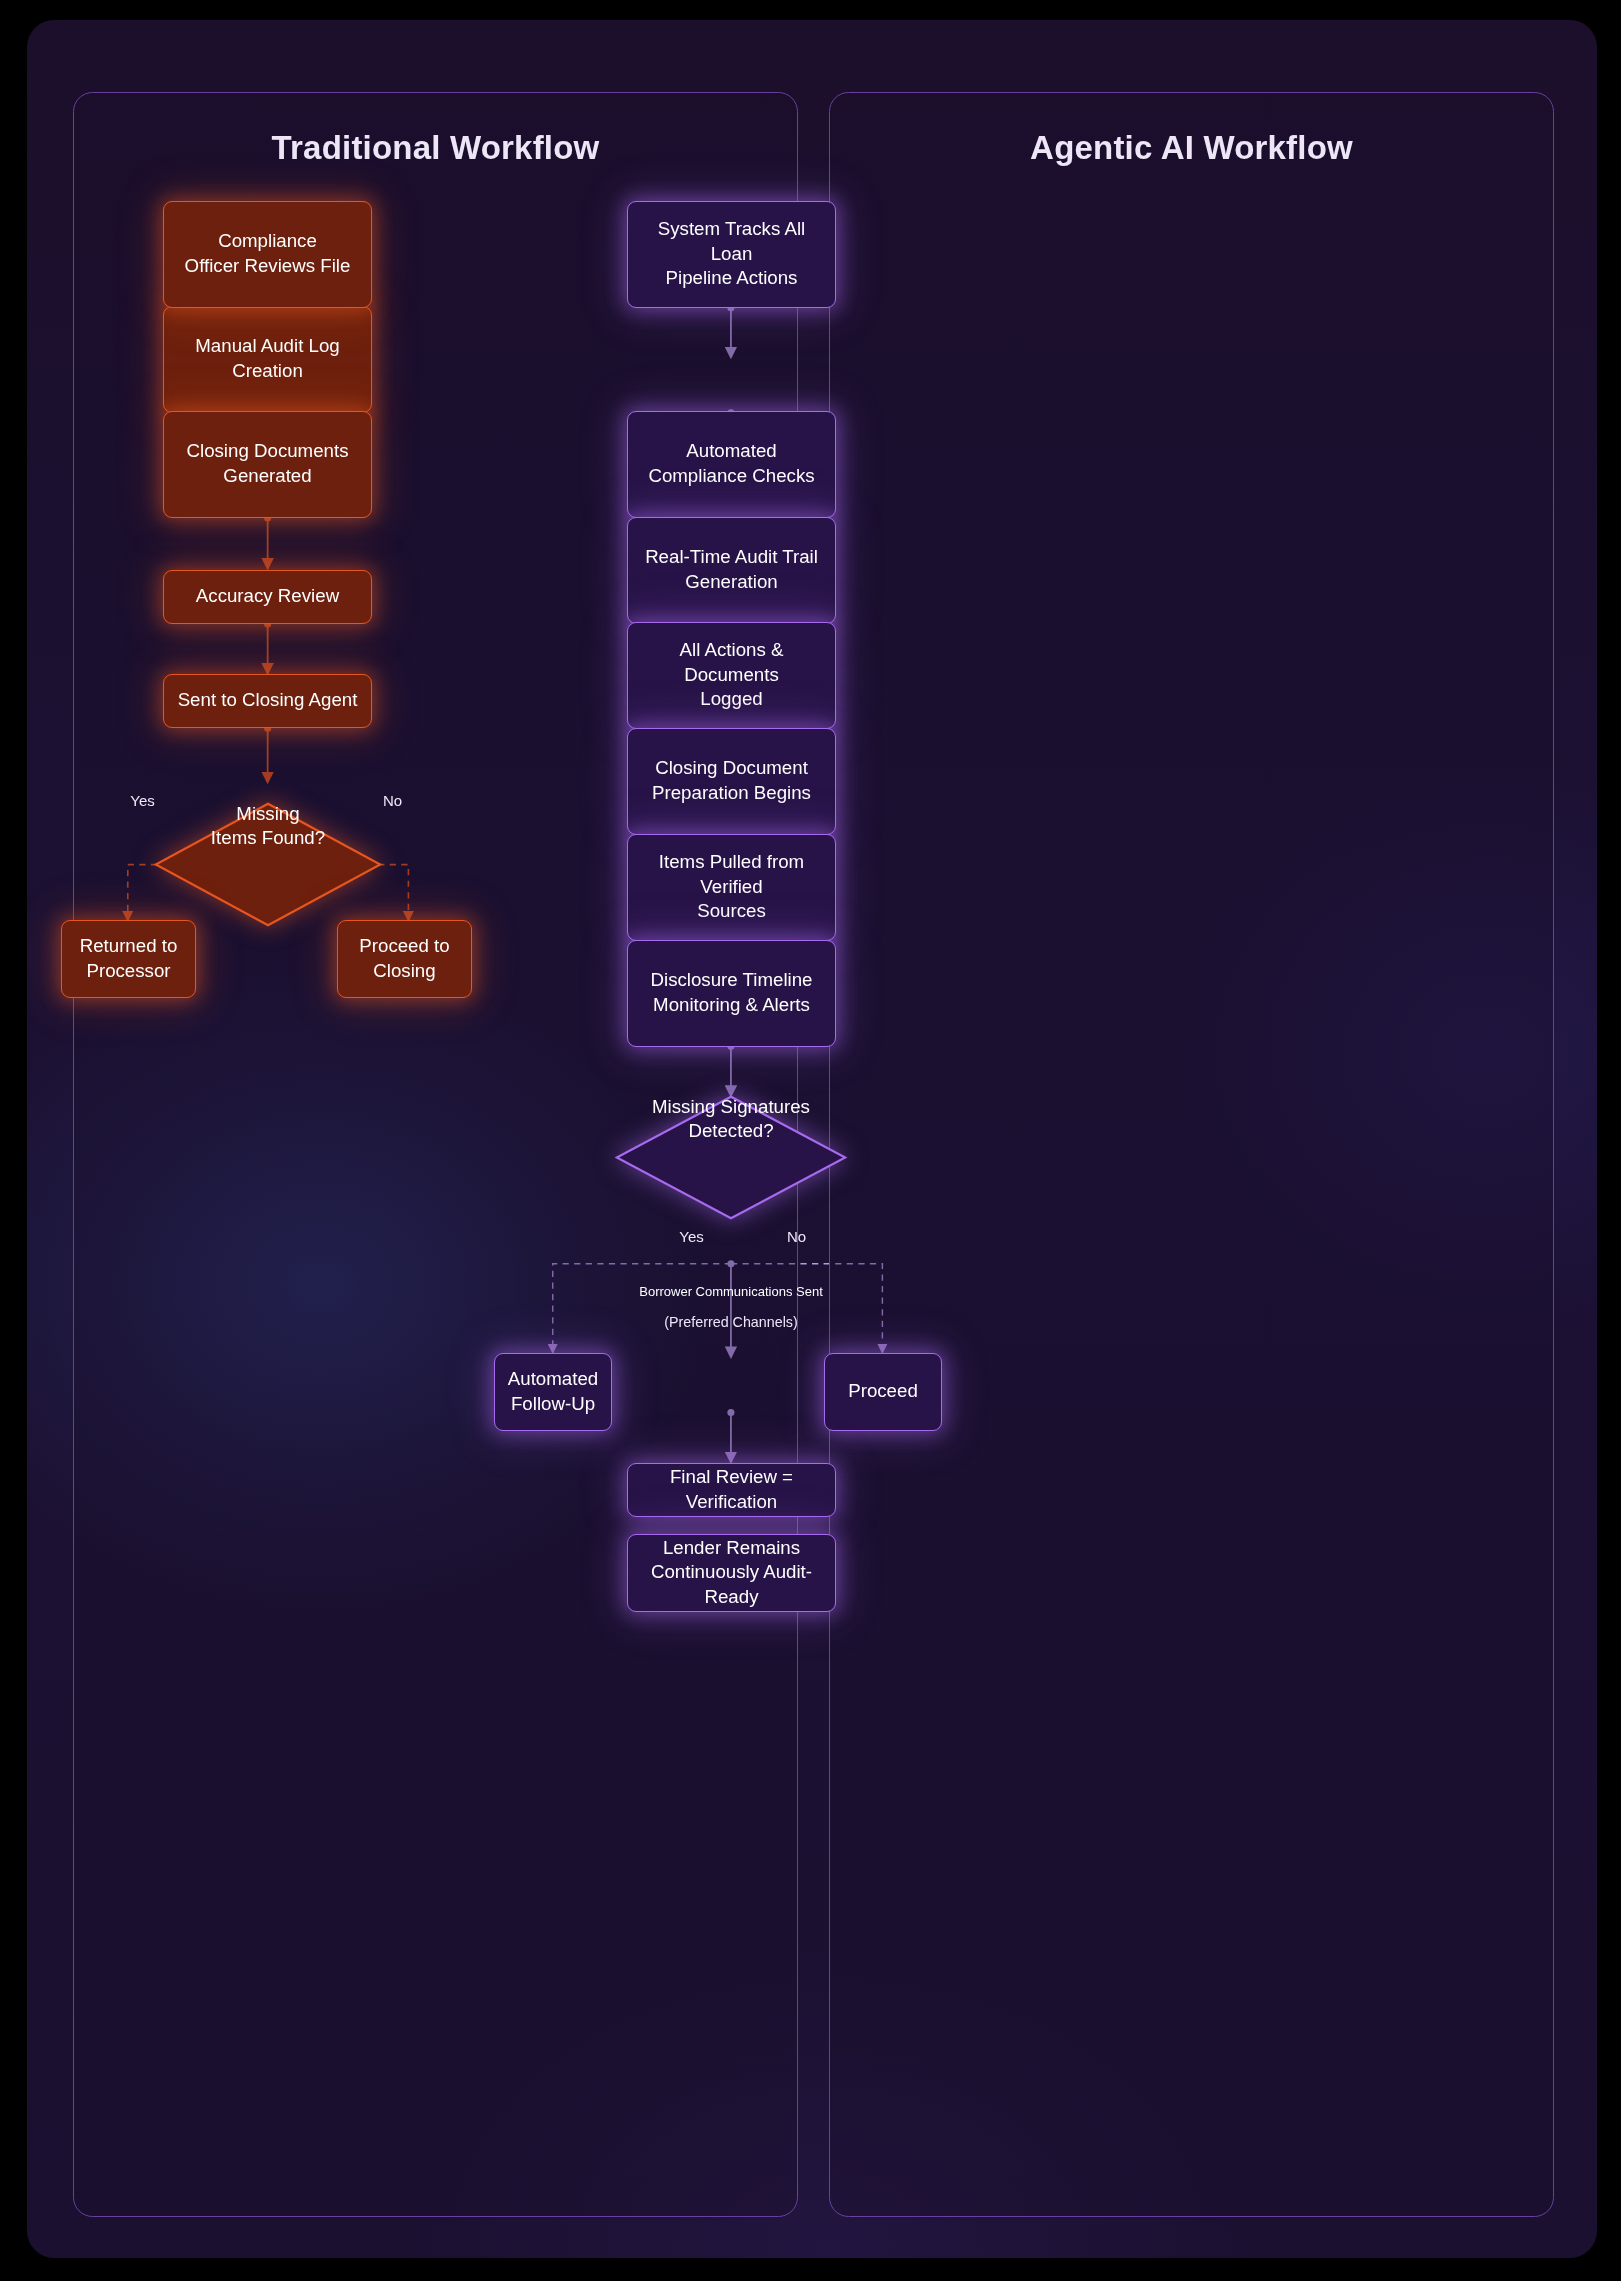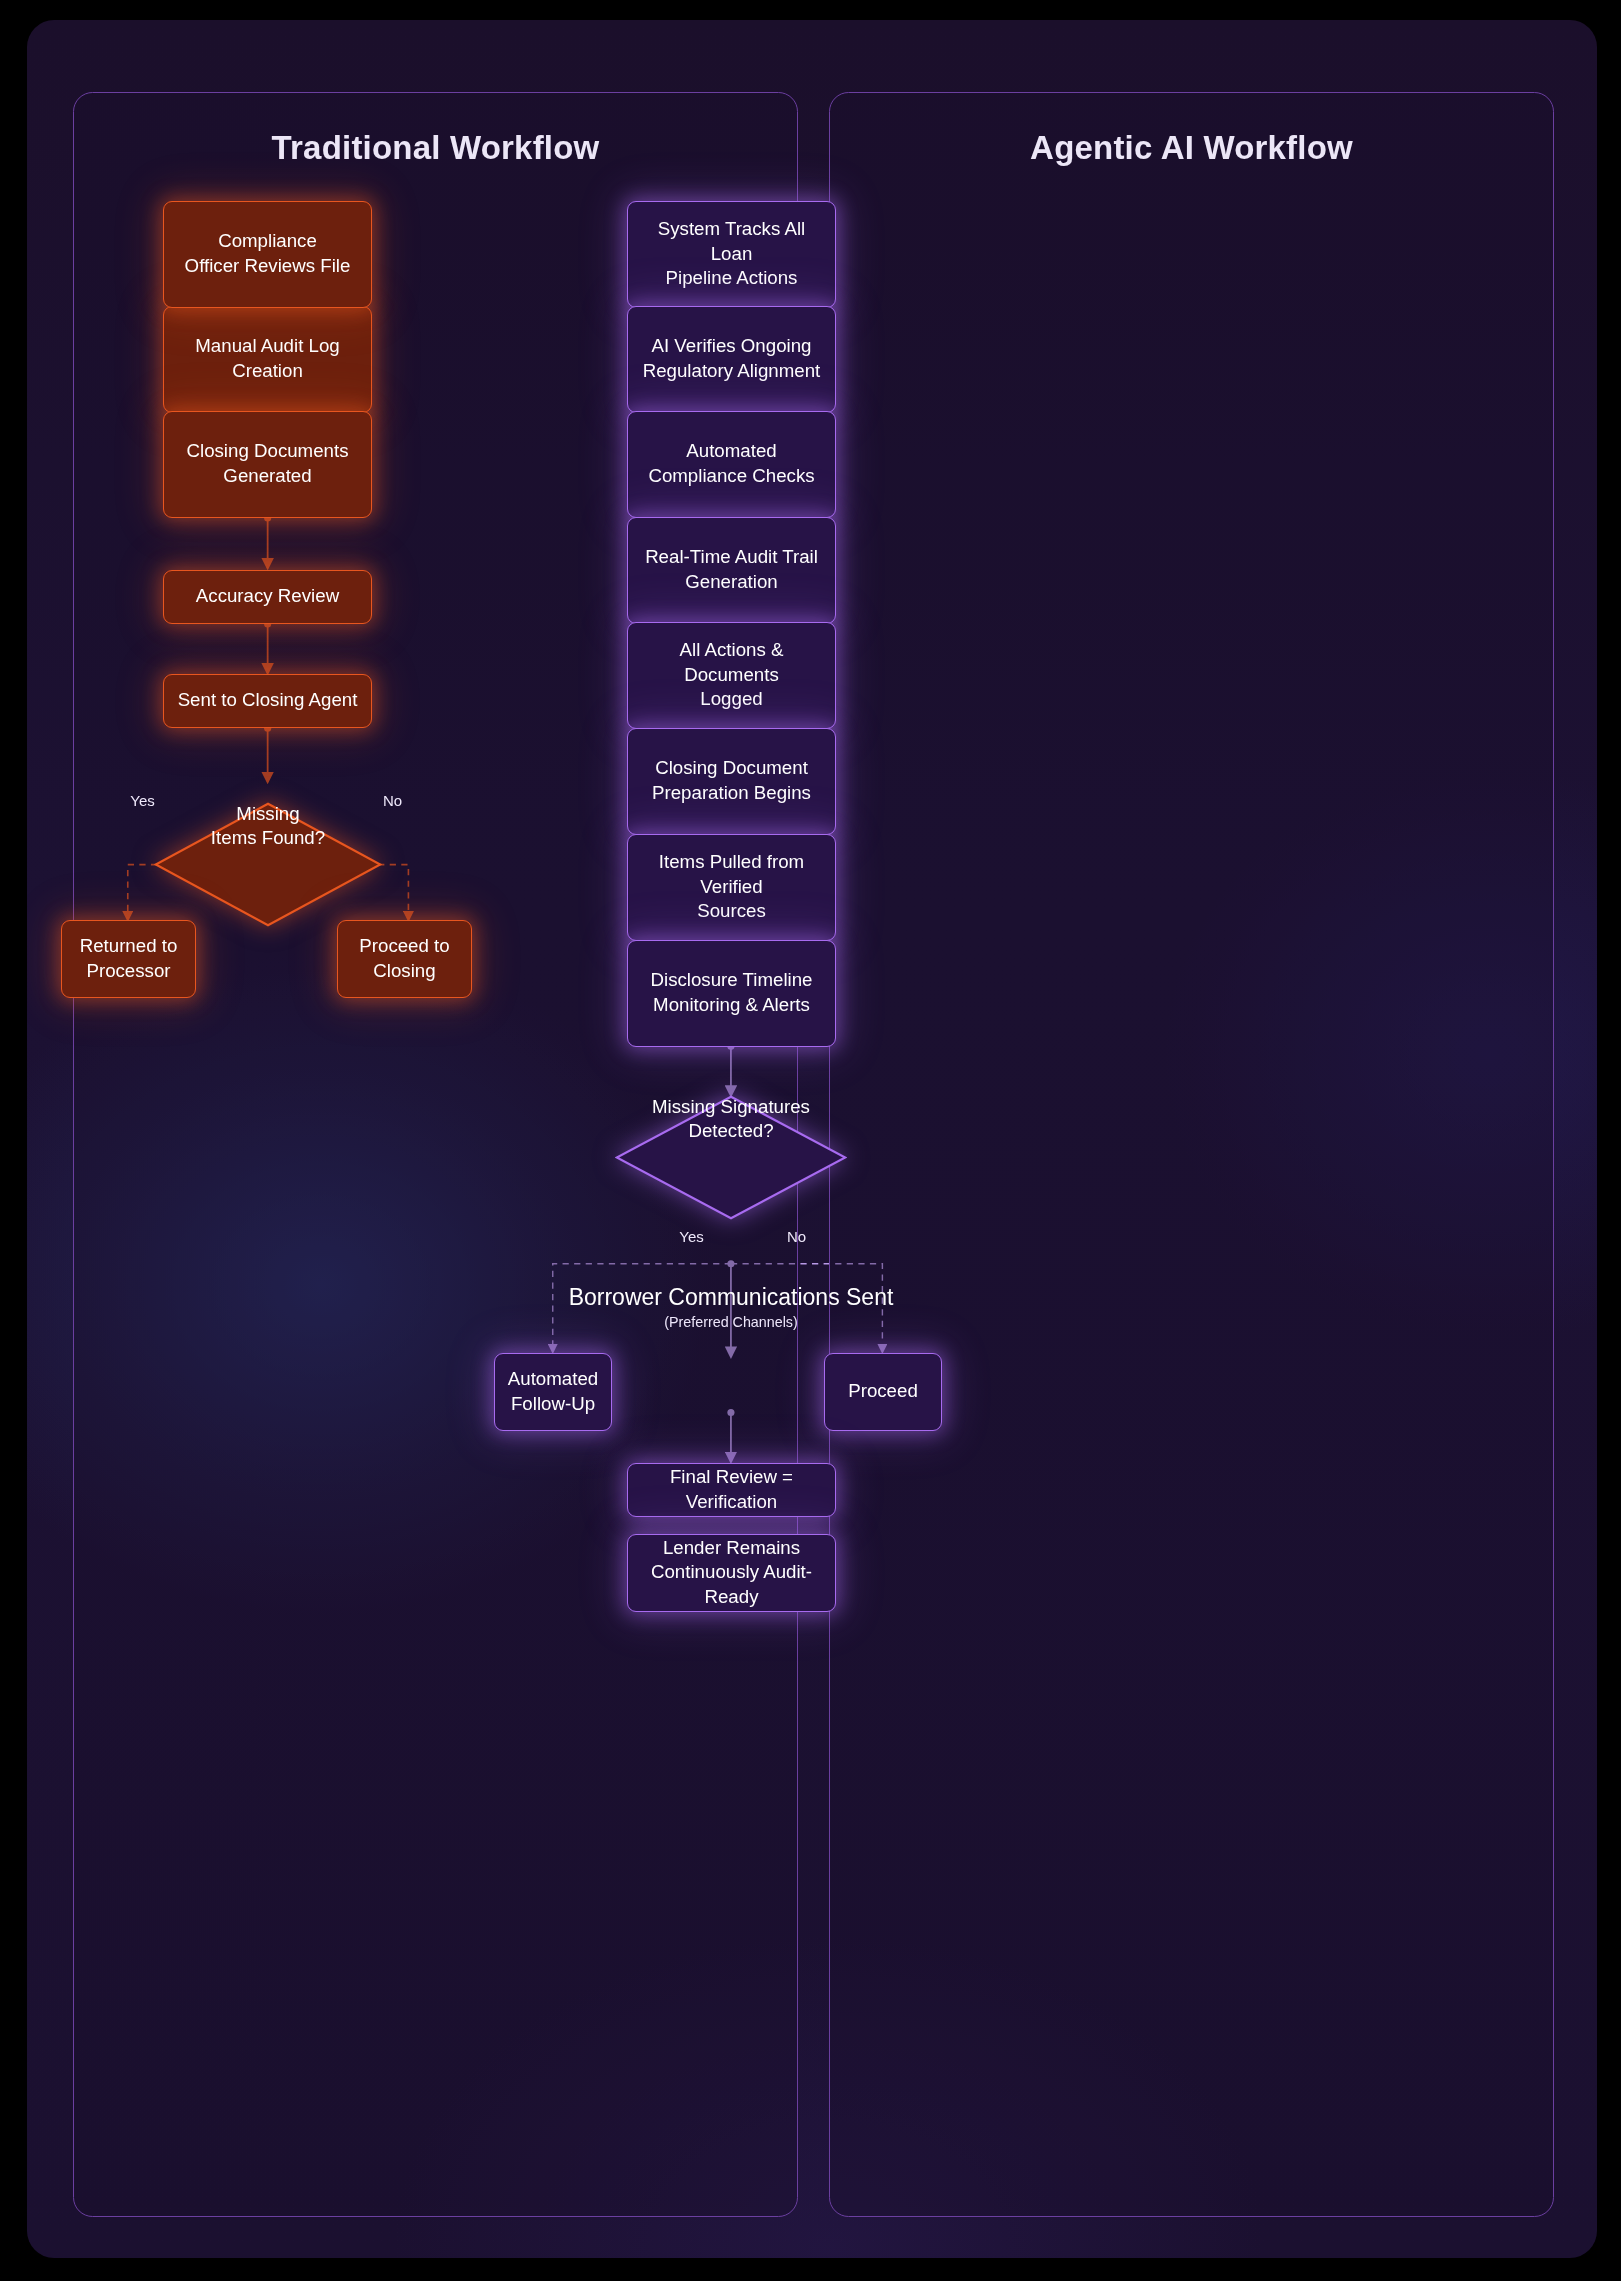--- a/index.html
+++ b/index.html
@@ -119,21 +119,21 @@
 
   
   .elabel {
     position: absolute;
     color: #efe9fb;
     font-size: 15px;
     text-align: center;
     white-space: nowrap;
   }
   .elabel.big {
-    font-size: 23px;
+    font-size: 13px;
     color: #ffffff;
   }
   .elabel.sub {
     font-size: 14.3px;
     color: #eee7fb;
   }
 </style>
 </head>
 <body>
 
@@ -237,22 +237,20 @@
 
     <div class="node trad" style="left:34px; top:900px; width:135px; height:78px;">Returned to
 Processor</div>
 
     <div class="node trad" style="left:310px; top:900px; width:135px; height:78px;">Proceed to
 Closing</div>
 
     <div class="node ai" style="left:600px; top:181px; width:209px; height:107px;">System Tracks All Loan
 Pipeline Actions</div>
 
-    <div class="node ai" style="left:600px; top:286px; width:209px; height:107px;">AI Verifies Ongoing
-Regulatory Alignment</div>
 
     <div class="node ai" style="left:600px; top:391px; width:209px; height:107px;">Automated
 Compliance Checks</div>
 
     <div class="node ai" style="left:600px; top:497px; width:209px; height:107px;">Real-Time Audit Trail
 Generation</div>
 
     <div class="node ai" style="left:600px; top:602px; width:209px; height:107px;">All Actions &amp; Documents
 Logged</div>
 

